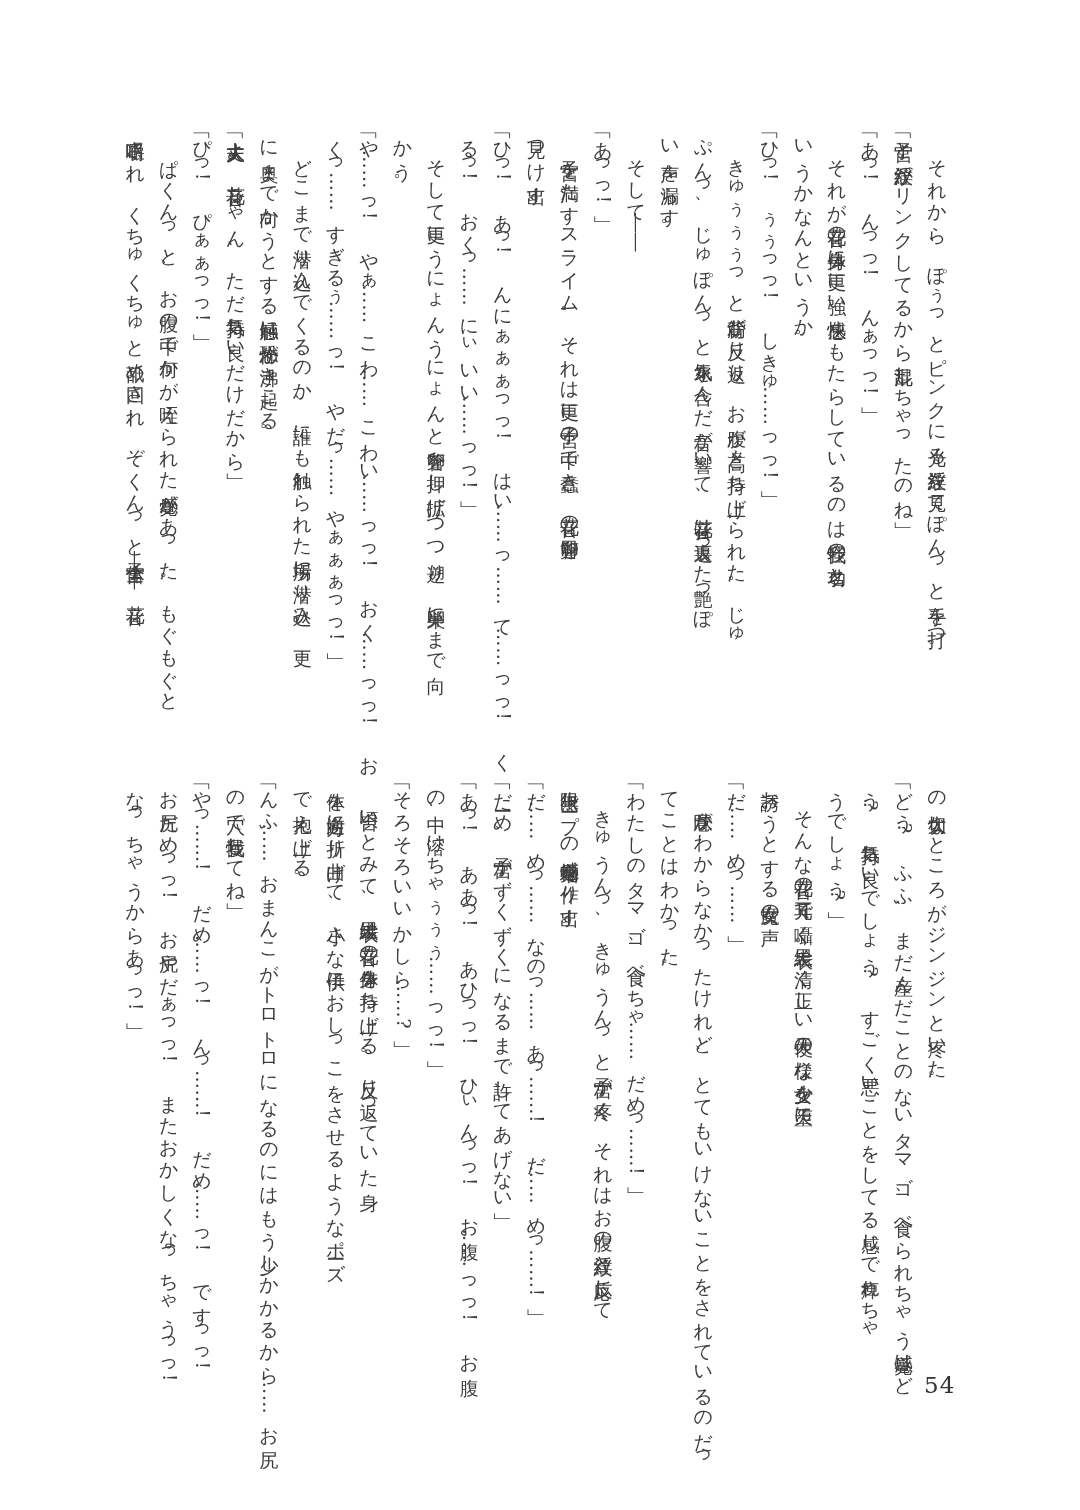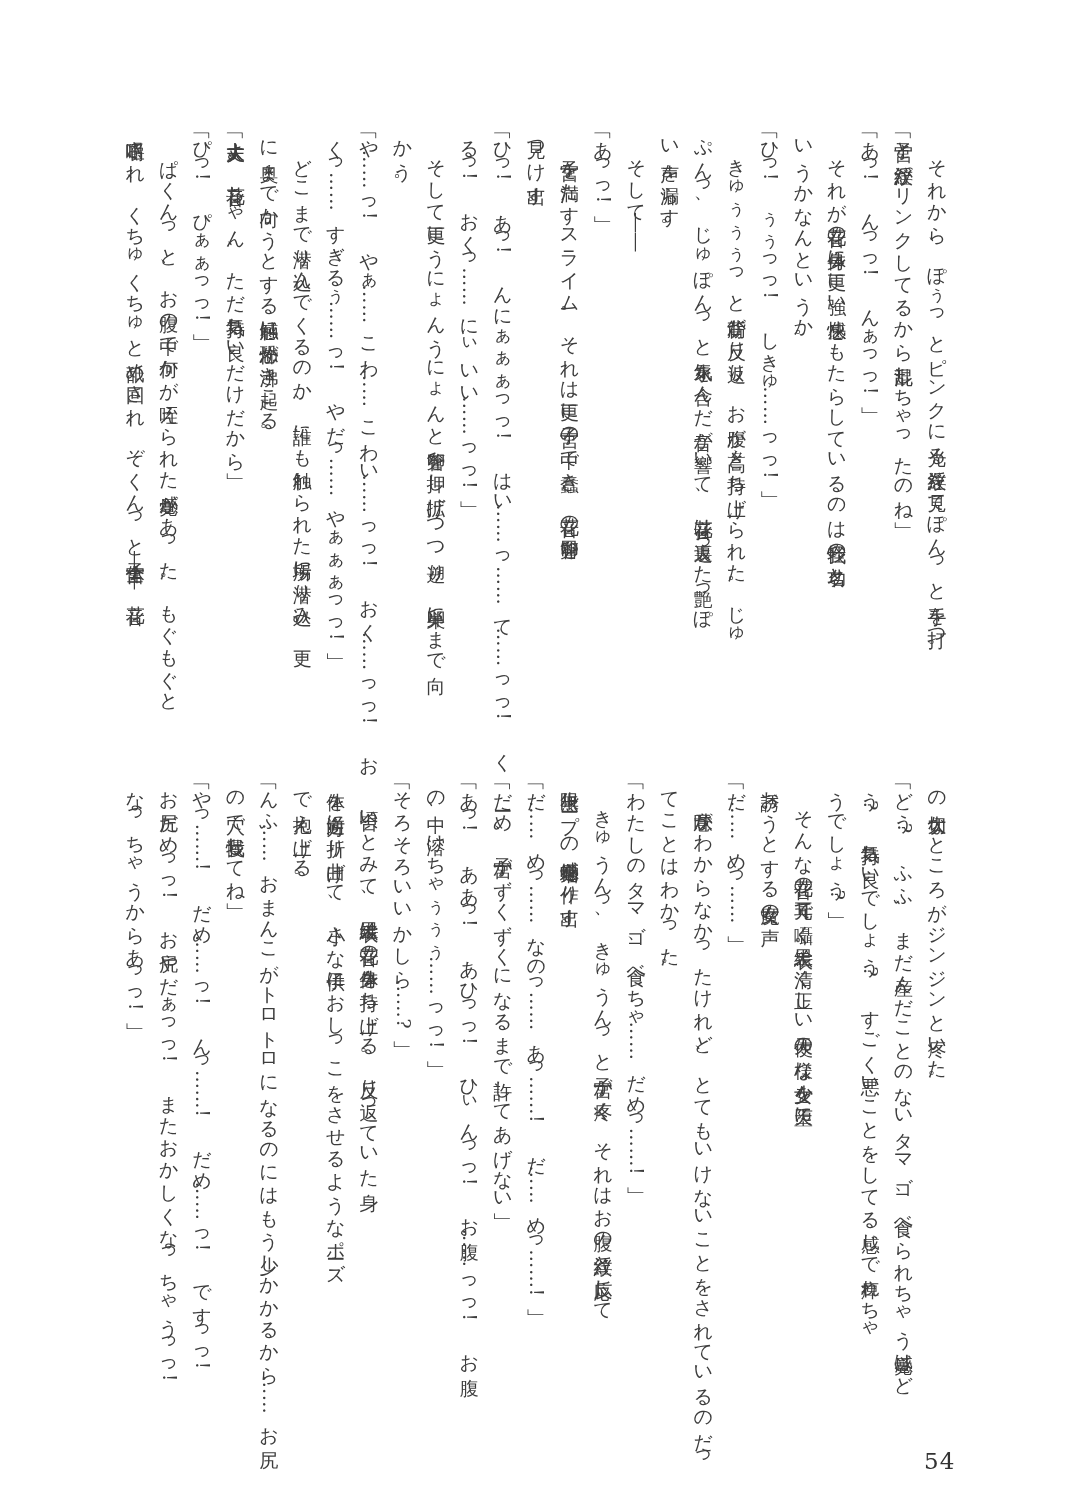--- a/index.html
+++ b/index.html
@@ -20,21 +20,21 @@
     line-height:33.4px;
     letter-spacing:0.6px;
     white-space:nowrap;
   }
   .vblock.top{top:127px;height:665px;}
   .vblock.bottom{top:778px;height:665px;}
   .vline{height:100%;}
   .vline.indent{text-indent:1em;}
   .page-number{
     position:absolute;
-    left:924px;top:1448px;
+    left:924px;top:1372px;
     font-size:23px;
     letter-spacing:1px;
     color:#333333;
   }
 </style>
 </head>
 <body>
 
 <div class="page">
   <div class="vblock top">

